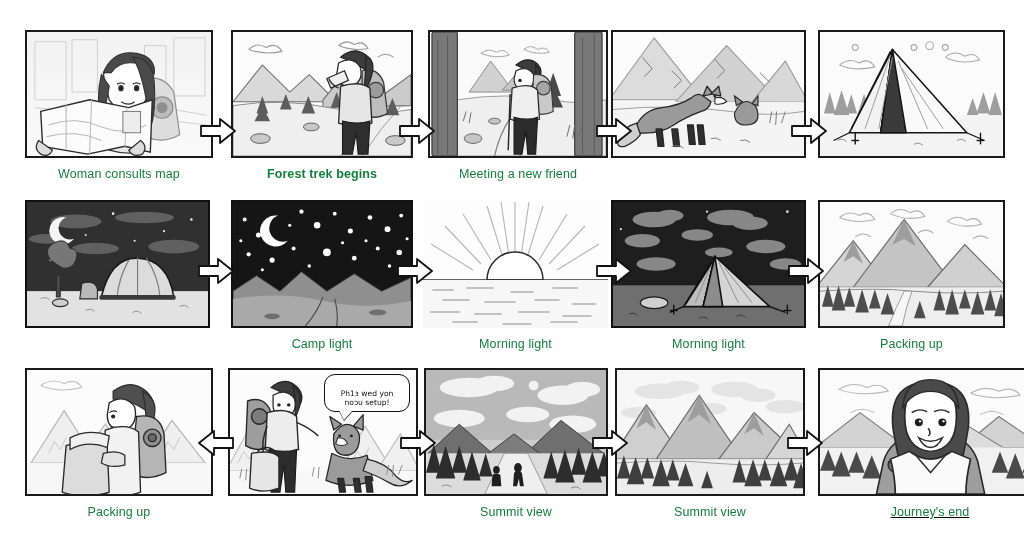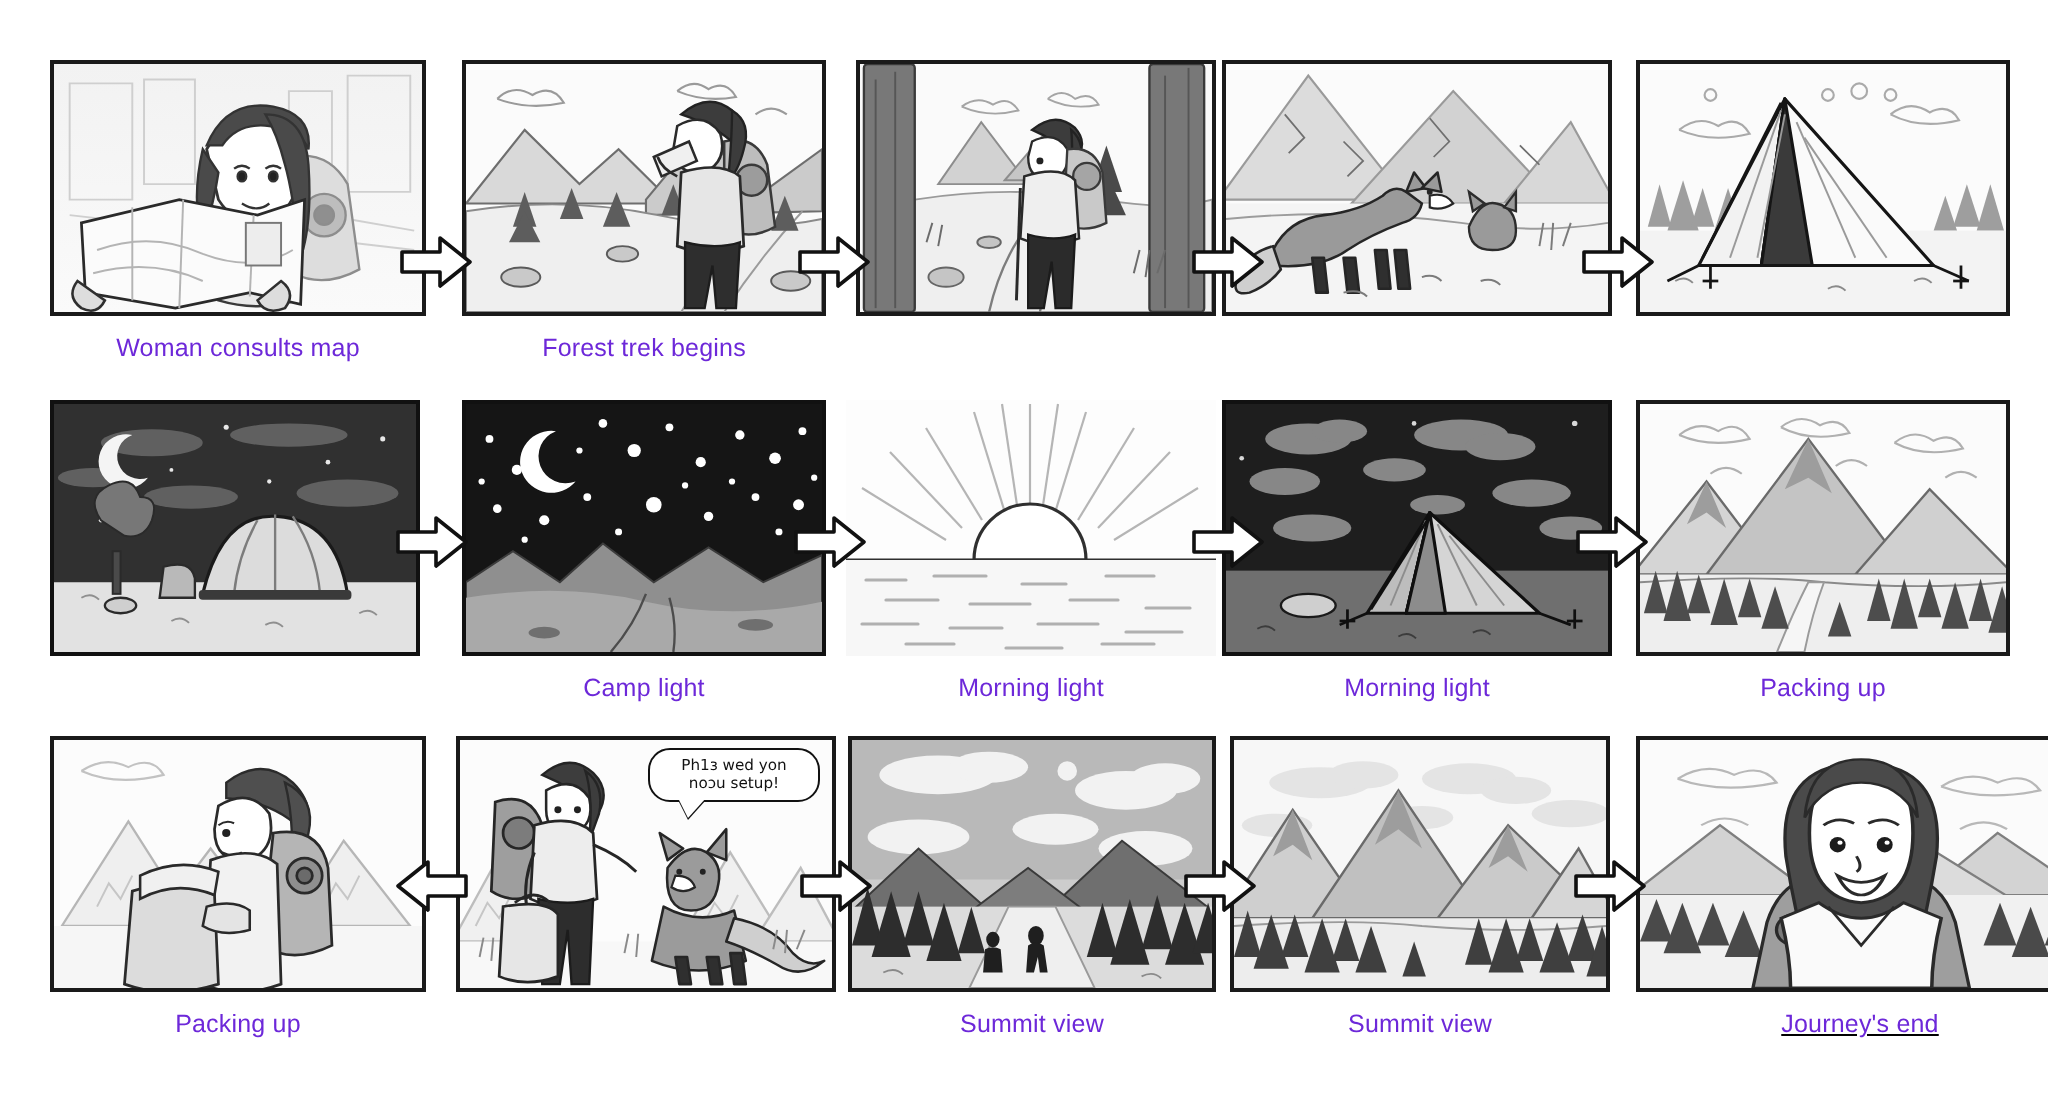--- a/index.html
+++ b/index.html
@@ -20,37 +20,37 @@
     position:relative;width:100%;height:128px;
     background:#fdfdfd;border:2px solid #1a1a1a;
     box-sizing:border-box;overflow:hidden;
   }
   .panel.noborder{border:none;background:#fefefe;}
   .panel.dark{background:#2b2b2b;border-color:#111;}
   .panel.night{background:#1b1b1b;border-color:#111;}
 
   .caption{
     width:100%;text-align:center;margin-top:9px;
-    font-size:12.5px;color:#6d28d9;letter-spacing:.1px;
+    font-size:12.5px;color:#15803d;letter-spacing:.1px;
     white-space:nowrap;line-height:14px;
   }
   .caption.empty{visibility:hidden;}
 
   
   .arrow{position:absolute;z-index:5;}
   .arrow svg{display:block;}
 
   
   .art{position:absolute;inset:0;}
   .art svg{display:block;width:100%;height:100%;}
 
   .speech{
     position:absolute;z-index:4;
     background:#fff;border:1.6px solid #111;border-radius:11px;
-    padding:3px 6px 4px;font-size:7.6px;line-height:9px;
+    padding:14px 6px 4px;font-size:7.6px;line-height:9px;
     color:#111;text-align:center;font-family:"DejaVu Sans",sans-serif;
   }
   .speech .tail{
     position:absolute;left:14px;bottom:-9px;width:0;height:0;
     border-left:5px solid transparent;border-right:9px solid transparent;
     border-top:10px solid #fff;
     filter:drop-shadow(0 1px 0 #111);
   }
 </style>
 </head>
@@ -123,21 +123,21 @@
       </div>
       <div class="caption">Woman consults map</div>
     </div>
 
     <div class="arrow" style="left:200px;top:88px;">
       <svg width="36" height="26" viewBox="0 0 36 26">
           <path d="M1 8 L20 8 L20 1 L35 13 L20 25 L20 18 L1 18 Z" fill="#ffffff" stroke="#111" stroke-width="1.8" stroke-linejoin="round"></path>
         </svg>
     </div>
 
-    <div class="cell" style="left:231px;width:182px;">
+    <div class="cell" style="left:231px;width:182px;font-weight:bold;">
       <div class="panel">
         <div class="art">
           <svg viewBox="0 0 182 128" preserveAspectRatio="none">
             <rect width="182" height="128" fill="#fbfbfb"></rect>
             <g fill="none" stroke="#9a9a9a" stroke-width="1.1">
               <path d="M16 18 q8 -8 18 -2 q10 -6 16 4 q-18 4 -34 -2"></path>
               <path d="M108 14 q8 -7 16 -1 q9 -5 14 4 q-16 3 -30 -3"></path>
               <path d="M148 26 q8 -6 16 0"></path>
             </g>
             <g fill="#d9d9d9" stroke="#6e6e6e" stroke-width="1.1">
@@ -266,20 +266,21 @@
             <g stroke="#6b6b6b" stroke-width="1" fill="none">
               <path d="M140 108 l3 -12"></path>
                 <path d="M146 110 l2 -14"></path>
                 <path d="M152 108 l4 -12"></path>
               <path d="M34 92 l3 -10"></path>
                 <path d="M40 94 l2 -11"></path>
             </g>
           </svg>
         </div>
       </div>
+      <div class="caption">Meeting a new friend</div>
     </div>
 
     <div class="arrow" style="left:596px;top:88px;">
       <svg width="36" height="26" viewBox="0 0 36 26">
           <path d="M1 8 L20 8 L20 1 L35 13 L20 25 L20 18 L1 18 Z" fill="#ffffff" stroke="#111" stroke-width="1.8" stroke-linejoin="round"></path>
         </svg>
     </div>
 
     <div class="cell" style="left:611px;width:195px;">
       <div class="panel">

